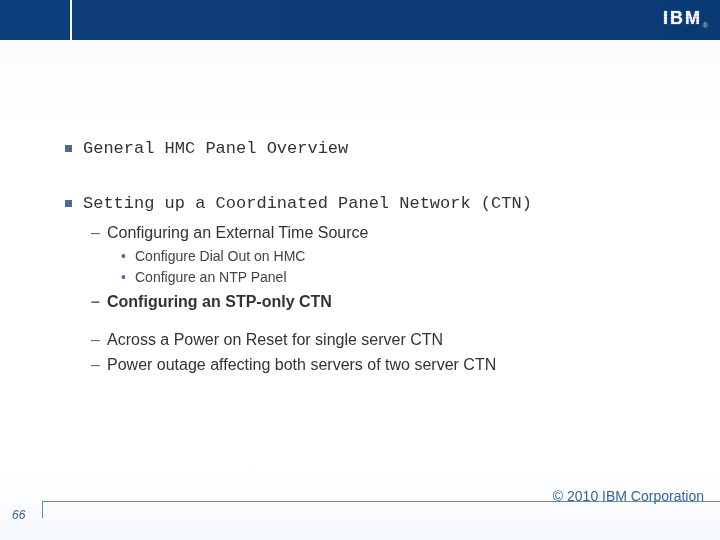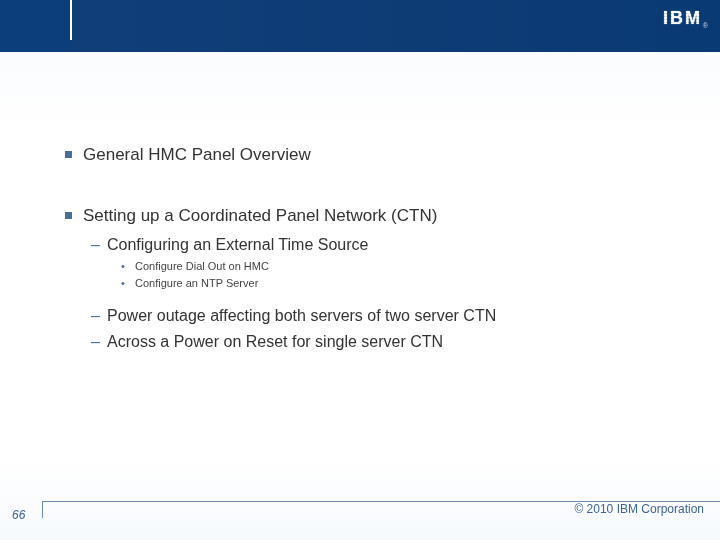--- a/index.html
+++ b/index.html
@@ -19,21 +19,21 @@
       rgba(0,71,171,0.03) 0%,
       rgba(255,255,255,1) 25%,
       rgba(255,255,255,1) 85%,
       rgba(100,160,220,0.06) 100%);
     position: relative;
     box-sizing: border-box;
   }
   .topbar {
     position: absolute;
     top: 0; left: 0; right: 0;
-    height: 52px;
+    height: 40px;
     background: linear-gradient(to right, #0b3e7a 0%, #0b3e7a 10%, #103e78 10%, #103e78 10%, #0a3a73 100%);
     padding-left: 48px;
   }
   .topbar::before{
     content:"";
     position:absolute;
     left:70px;top:0;width:2px;height:40px;
     background:#fff;
   }
   .ibm-text {
@@ -71,23 +71,24 @@
   .content {
     position: absolute;
     left: 65px;
     top: 120px;
     right: 30px;
     color: #333333;
     font-size: 17px;
     line-height: 1.35;
   }
   .lvl1 {
-    margin: 24px 0 6px 0;
+    margin: 18px 0 6px 0;
     padding-left: 18px;
     position: relative;
+    font-family: Liberation Mono, monospace;
   }
   .lvl1::before {
     content: "";
     position: absolute;
     left: 0;
     top: 7px;
     width: 7px;
     height: 7px;
     background: #4a6d95;
   }
@@ -101,21 +102,21 @@
     content: "–";
     position: absolute;
     left: 0;
     top: 0;
     color: #4a6d95;
   }
   .lvl2.bold { font-weight: bold; }
   .lvl3 {
     margin: 2px 0 2px 56px;
     padding-left: 14px;
-    font-size: 11px;
+    font-size: 14px;
     position: relative;
     color: #444;
   }
   .lvl3::before {
     content: "•";
     position: absolute;
     left: 0;
     top: 0;
     color: #4a6d95;
   }
@@ -140,22 +141,22 @@
     position: absolute;
     left: 12px;
     bottom: 18px;
     font-size: 12px;
     color: #3b6493;
     font-style: italic;
   }
   .copyright {
     position: absolute;
     right: 16px;
-    bottom: 24px;
-    font-size: 12px;
+    bottom: 36px;
+    font-size: 14px;
     color: #3b6493;
   }
 </style>
 </head>
 <body>
 
 <div class="slide">
 
   <div class="topbar">
     <span class="ibm-text">IBM</span>
@@ -165,26 +166,27 @@
 
   <div class="content">
 
     <div class="lvl1">General HMC Panel Overview</div>
 
     <div class="spacer"></div>
 
     <div class="lvl1">Setting up a Coordinated Panel Network (CTN)</div>
     <div class="lvl2">Configuring an External Time Source</div>
     <div class="lvl3">Configure Dial Out on HMC</div>
-    <div class="lvl3">Configure an NTP Server</div>
+    <div class="lvl3">Configure an NTP Panel</div>
+    <div class="lvl2 bold">Configuring an STP-only CTN</div>
 
     <div class="spacer"></div>
 
+    <div class="lvl2">Across a Power on Reset for single server CTN</div>
     <div class="lvl2">Power outage affecting both servers of two server CTN</div>
-    <div class="lvl2">Across a Power on Reset for single server CTN</div>
 
     <div class="spacer"></div>
 
 
   </div>
 
   <div class="footer-line"></div>
   <div class="footer-tick"></div>
   <div class="page-num">66</div>
   <div class="copyright">© 2010 IBM Corporation</div>

